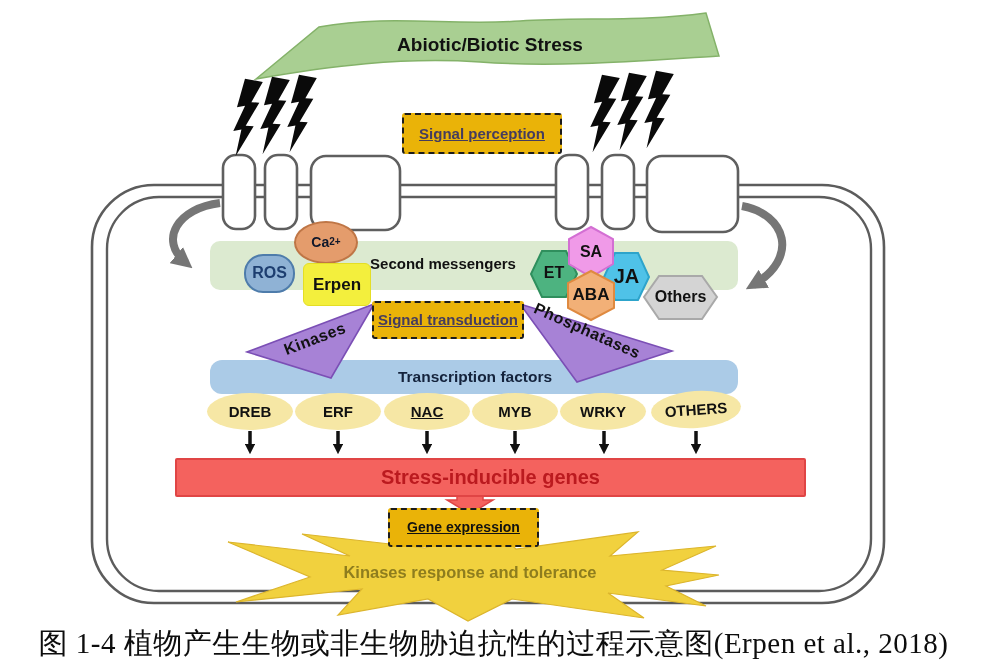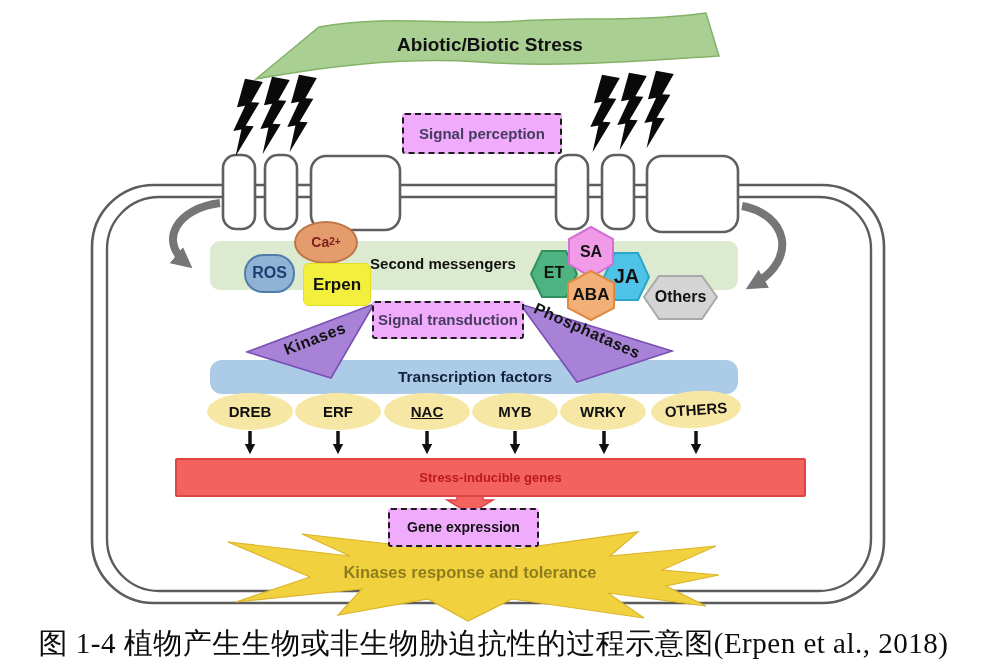--- a/index.html
+++ b/index.html
@@ -1,27 +1,27 @@
 <!DOCTYPE html>
 <html><head>
 <meta charset="utf-8">
 <style>
   html,body{margin:0;padding:0;background:#fff;}
   #stage{position:relative;width:983px;height:666px;background:#fff;overflow:hidden;
          font-family:"Liberation Sans","DejaVu Sans",sans-serif;}
   #shapes{position:absolute;left:0;top:0;z-index:1;}
   .bx{position:absolute;z-index:2;display:flex;align-items:center;justify-content:center;
       text-align:center;font-weight:bold;color:#111;line-height:1.05;}
-  .dashed{background:#f0abfc;border:2.5px dashed #1c1c1c;border-radius:3px;}
+  .dashed{background:#eab308;border:2.5px dashed #1c1c1c;border-radius:3px;text-decoration:underline;}
   .lbl{background:transparent;}
   .ros{background:#8fb2d5;border:2.5px solid #4e7cab;border-radius:19px;color:#1d3e70;font-size:16px;}
-  .ca{background:#e49c6c;border:2px solid #bf7646;border-radius:50%;color:#7f1d1d;font-size:14px;}
+  .ca{background:#e49c6c;border:2px solid #bf7646;border-radius:50%;color:#0f172a;font-size:14px;}
   .lipid{background:#f3ef3d;border:1px solid #e4de25;border-radius:6px;font-size:17px;}
   .oval{background:#f6e7a5;border-radius:50%;font-size:15px;}
-  .redbar{background:#f4625e;border:2px solid #e04545;border-radius:2px;color:#bb1a1f;font-size:13px;}
+  .redbar{background:#f4625e;border:2px solid #e04545;border-radius:2px;color:#bb1a1f;font-size:20px;}
   .caption{font-family:"Liberation Serif","DejaVu Serif",serif;font-weight:normal;
            font-size:29px;color:#0d0d0d;letter-spacing:.5px;}
 </style>
 </head>
 <body>
 
 <div id="stage">
 
   <svg id="shapes" width="983" height="622" viewBox="0 0 983 622">
     <defs>

